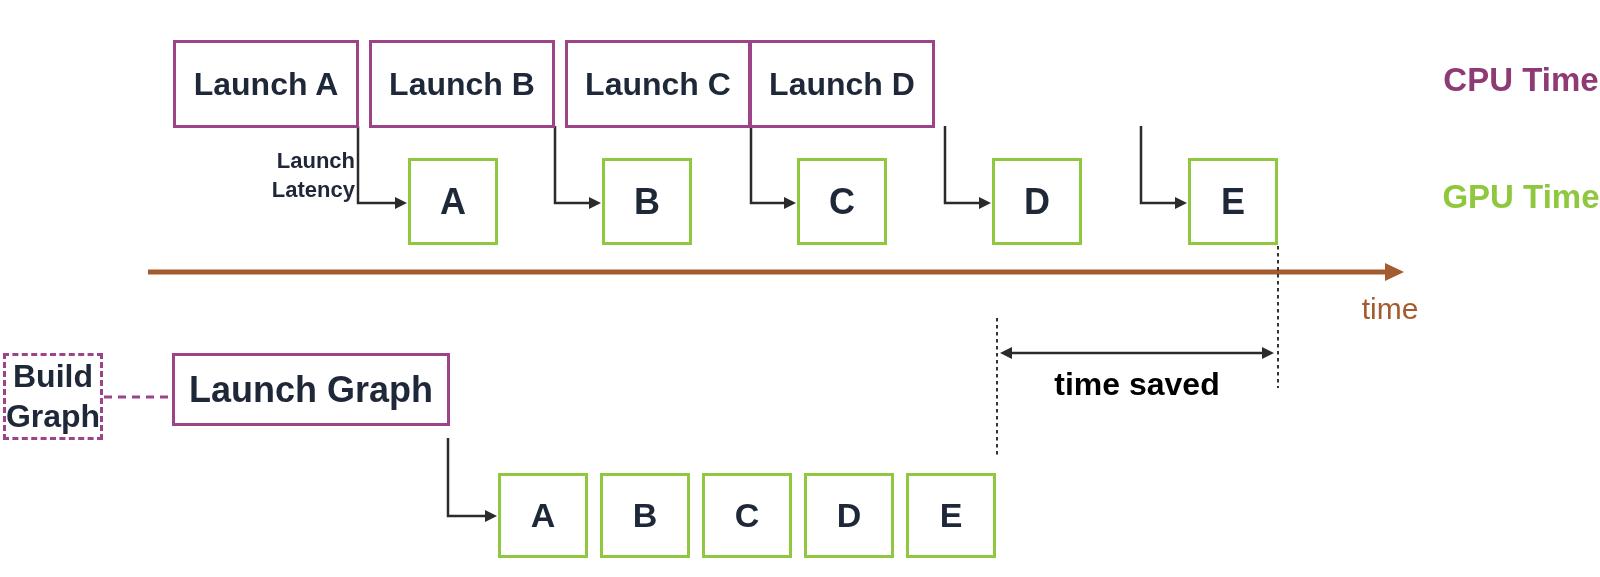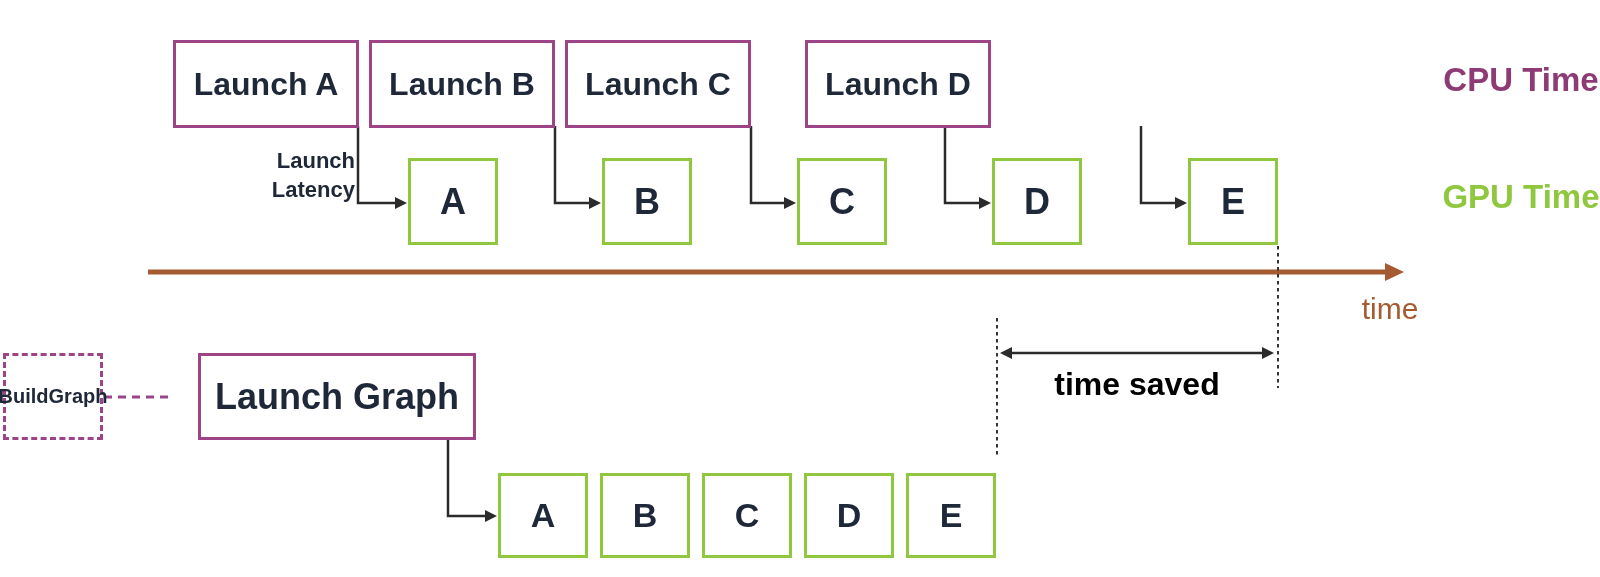--- a/index.html
+++ b/index.html
@@ -49,29 +49,29 @@
     text-align: center; font-size: 30px; font-weight: 400; color: #a35b2f;
   }
   .time-saved-label {
     position: absolute; left: 1037px; top: 366px; width: 200px;
     text-align: center; font-size: 32px; font-weight: 600; color: #000000;
   }
 
   .build-box {
     position: absolute; left: 3px; top: 353px; width: 100px; height: 87px;
     border: 3px dashed #9c4487; box-sizing: border-box; background: #ffffff;
-    display: flex; flex-direction: row; align-items: center; justify-content: center;
-    font-size: 20px; font-weight: 700; line-height: 1.22; color: #1f2838;
+    display: flex; flex-direction: column; align-items: center; justify-content: center;
+    font-size: 32px; font-weight: 700; line-height: 1.22; color: #1f2838;
     text-align: center;
   }
   .launch-graph-box {
-    position: absolute; left: 172px; top: 353px; width: 278px; height: 87px;
+    position: absolute; left: 172px; top: 353px; width: 278px; height: 73px;
     border: 3px solid #9c4487; box-sizing: border-box; background: #ffffff;
     display: flex; align-items: center; justify-content: center;
-    font-size: 36px; font-weight: 600; color: #1f2838; margin-left: 26px;
+    font-size: 36px; font-weight: 600; color: #1f2838;
   }
 </style>
 </head>
 <body>
 
 <div class="canvas">
 
   <svg class="lines" viewBox="0 0 1600 577" xmlns="http://www.w3.org/2000/svg">
 
     <g>
@@ -106,21 +106,21 @@
       <polygon points="1012,347 1000,353 1012,359" fill="#2b2b2b"></polygon>
       <polygon points="1262,347 1274,353 1262,359" fill="#2b2b2b"></polygon>
     </g>
 
     <path d="M104,397 H171" stroke="#9c4487" stroke-width="3" stroke-dasharray="8 6" fill="none"></path>
   </svg>
 
   <div class="launch-box" style="left:173px">Launch A</div>
   <div class="launch-box" style="left:369px">Launch B</div>
   <div class="launch-box" style="left:565px">Launch C</div>
-  <div class="launch-box" style="left:805px">Launch D</div>
+  <div class="launch-box" style="left:749px">Launch D</div>
 
   <div class="latency-label">
     <span>Launch</span><br>
     <span>Latency</span>
   </div>
 
   <div class="gpu-box top" style="left:408px">A</div>
   <div class="gpu-box top" style="left:602px">B</div>
   <div class="gpu-box top" style="left:797px">C</div>
   <div class="gpu-box top" style="left:992px">D</div>

